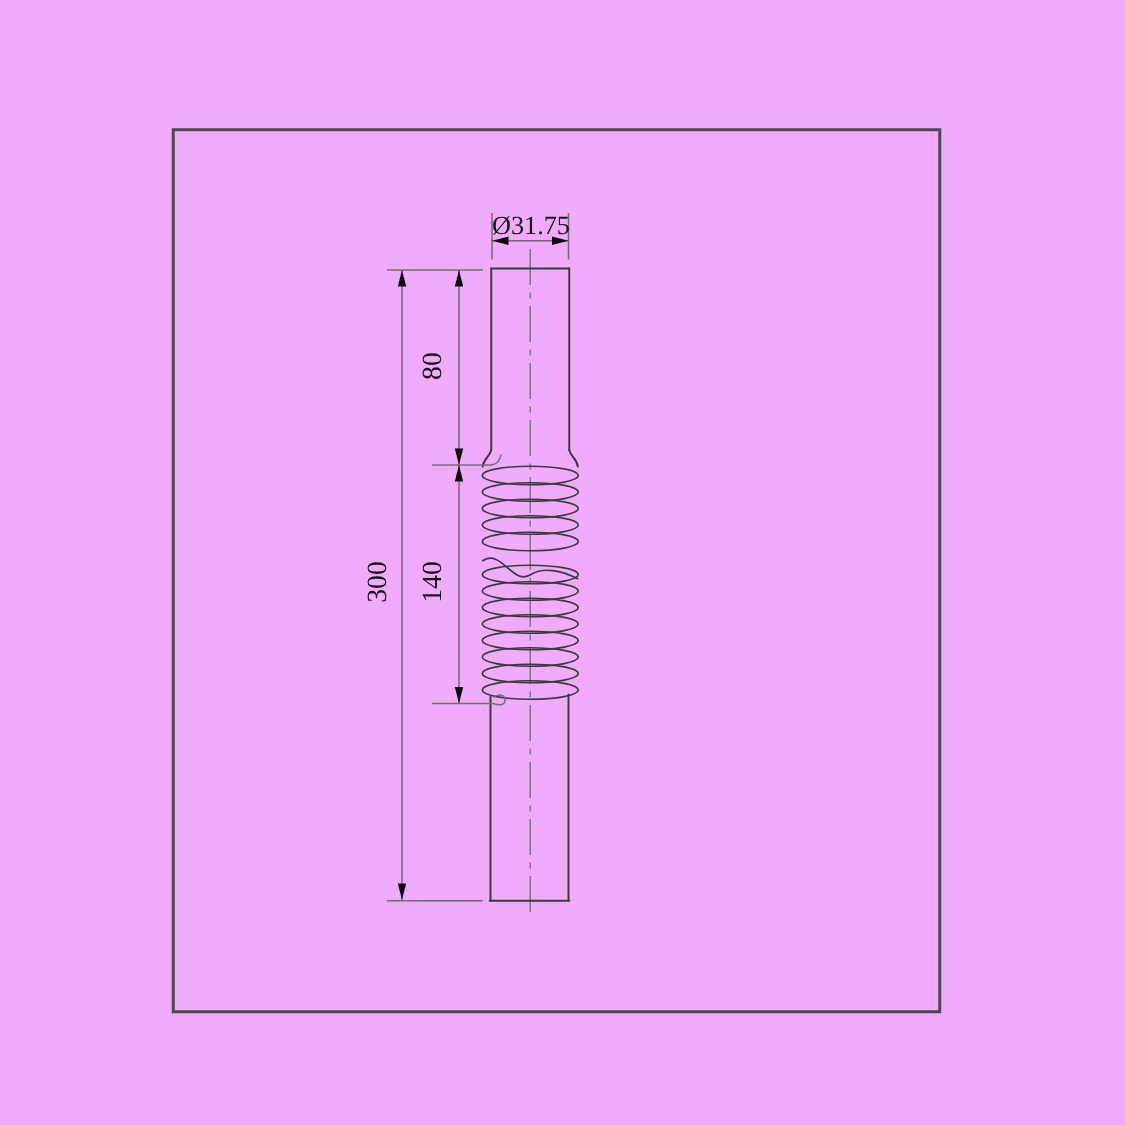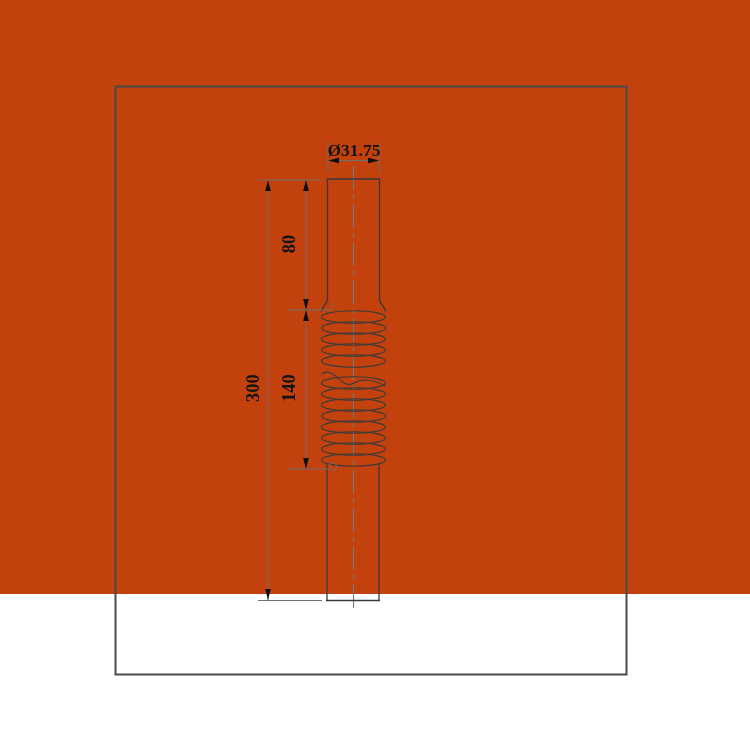--- a/index.html
+++ b/index.html
@@ -7,23 +7,22 @@
     padding: 0;
     background: #ffffff;
     width: 750px;
     height: 750px;
     overflow: hidden;
     font-family: "Liberation Serif", "DejaVu Serif", serif;
   }
   .canvas {
     position: relative;
     width: 750px;
-    height: 594px;
-    background: #c2410c;
-    font-weight: bold;
+    height: 750px;
+    background: #f0abfc;
   }
   svg { display: block; }
   .border-rect {
     fill: none;
     stroke: #4a4a4a;
     stroke-width: 2;
   }
   .part-line {
     fill: none;
     stroke: #3a3a3a;

